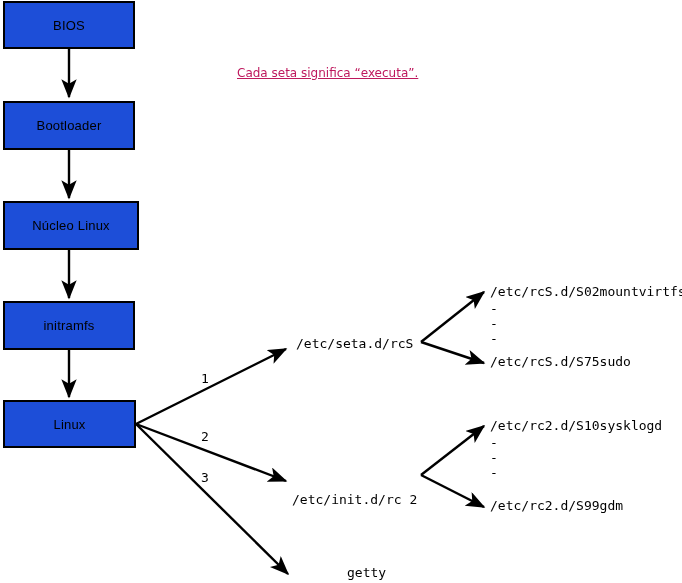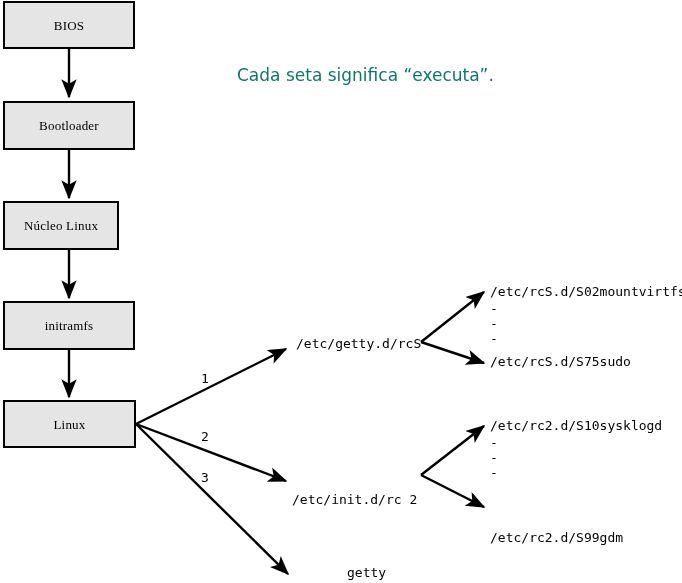--- a/index.html
+++ b/index.html
@@ -19,25 +19,25 @@
     position: absolute;
     left: 0;
     top: 0;
     width: 682px;
     height: 583px;
   }
   .box {
     position: absolute;
     box-sizing: border-box;
     border: 2px solid #000000;
-    background: #e5e5e5;
+    background: #1d4ed8;
     display: flex;
     align-items: center;
     justify-content: center;
-    font-family: Liberation Serif, serif;
+    font-family: Liberation Sans, sans-serif;
     font-size: 13px;
     color: #000000;
     letter-spacing: 0.2px;
   }
   .box-label {
     display: block;
     line-height: 1;
   }
   .mono-label {
     position: absolute;
@@ -50,24 +50,25 @@
   .branch-num {
     position: absolute;
     font-family: "DejaVu Sans Mono", monospace;
     font-size: 13px;
     color: #000000;
     line-height: 1;
   }
   .note {
     position: absolute;
     font-family: "DejaVu Sans", sans-serif;
-    font-size: 17px;
-    color: #0f766e;
+    font-size: 12px;
+    color: #be185d;
     white-space: pre;
     line-height: 1;
+    text-decoration: underline;
   }
   .dash-line {
     position: absolute;
     font-family: "DejaVu Sans Mono", monospace;
     font-size: 13px;
     color: #000000;
     line-height: 15px;
   }
 </style>
 </head>
@@ -99,47 +100,47 @@
   </svg>
 
   <div class="box" style="left:3px; top:1px; width:132px; height:48px;">
     <span class="box-label">BIOS</span>
   </div>
 
   <div class="box" style="left:3px; top:101px; width:132px; height:49px;align-items:center;">
     <span class="box-label">Bootloader</span>
   </div>
 
-  <div class="box" style="left:3px; top:201px; width:116px; height:49px;">
+  <div class="box" style="left:3px; top:201px; width:136px; height:49px;">
     <span class="box-label">Núcleo Linux</span>
   </div>
 
   <div class="box" style="left:3px; top:301px; width:132px; height:49px;">
     <span class="box-label">initramfs</span>
   </div>
 
   <div class="box" style="left:3px; top:400px; width:133px; height:48px;">
     <span class="box-label">Linux</span>
   </div>
 
   <div class="note" style="left:237px; top:67px;">Cada seta significa “executa”.</div>
 
   <div class="branch-num" style="left:201px; top:372px;">1</div>
   <div class="branch-num" style="left:201px; top:430px;">2</div>
   <div class="branch-num" style="left:201px; top:471px;">3</div>
 
-  <div class="mono-label" style="left:296px; top:336px;">/etc/getty.d/rcS</div>
+  <div class="mono-label" style="left:296px; top:336px;">/etc/seta.d/rcS</div>
   <div class="mono-label" style="left:292px; top:469px;margin-top:23px;">/etc/init.d/rc 2</div>
   <div class="mono-label" style="left:299px; top:565px;margin-left:48px;">getty</div>
 
   <div class="mono-label" style="left:490px; top:284px;">/etc/rcS.d/S02mountvirtfs</div>
   <div class="dash-line" style="left:490px; top:301px;">-</div>
   <div class="dash-line" style="left:490px; top:316px;">-</div>
   <div class="dash-line" style="left:490px; top:331px;">-</div>
   <div class="mono-label" style="left:490px; top:354px;">/etc/rcS.d/S75sudo</div>
 
   <div class="mono-label" style="left:490px; top:418px;">/etc/rc2.d/S10sysklogd</div>
   <div class="dash-line" style="left:490px; top:435px;">-</div>
   <div class="dash-line" style="left:490px; top:450px;">-</div>
   <div class="dash-line" style="left:490px; top:465px;">-</div>
-  <div class="mono-label" style="left:490px; top:498px;margin-top:32px;">/etc/rc2.d/S99gdm</div>
+  <div class="mono-label" style="left:490px; top:498px;">/etc/rc2.d/S99gdm</div>
 
 </div>
 
 </body></html>

